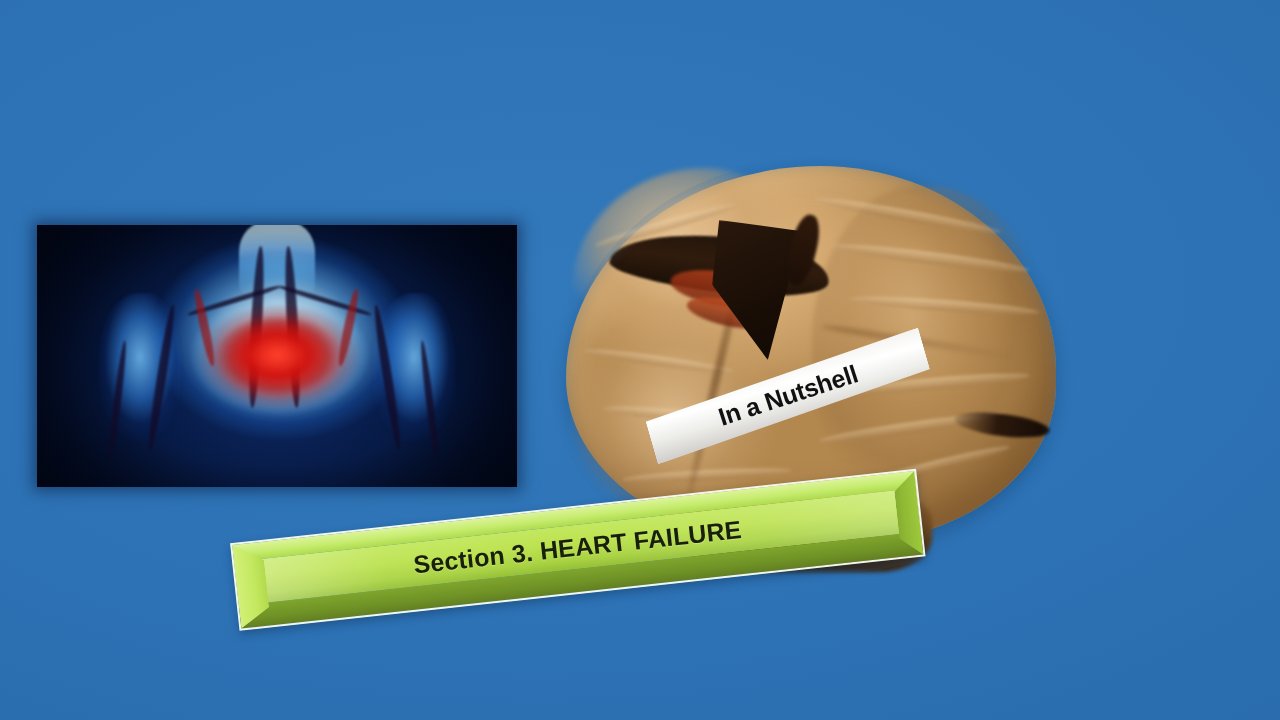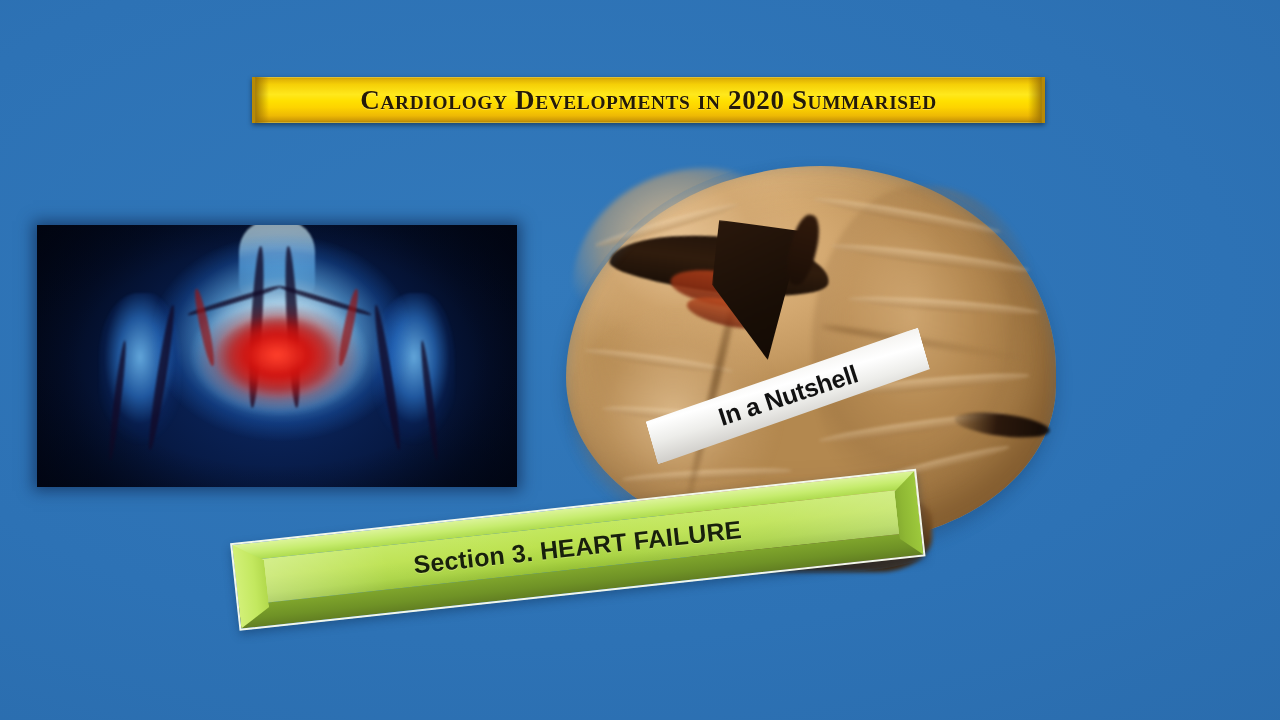--- a/index.html
+++ b/index.html
@@ -425,23 +425,20 @@
     letter-spacing: 0.2px;
     white-space: nowrap;
     text-shadow: 0 1px 0 rgba(255,255,190,0.30);
   }
 </style>
 </head>
 <body>
 
 <div id="slide">
 
-  <div id="title-banner">
-    <span id="title-text">Cardiology Developments in 2020 Summarised</span>
-  </div>
 
   <div id="medical-image">
     <div class="med-layer med-bg"></div>
     <div class="med-layer med-shoulder-l"></div>
     <div class="med-layer med-shoulder-r"></div>
     <div class="med-layer med-neck"></div>
     <div class="med-layer med-torso"></div>
     <div class="med-layer med-chest"></div>
     <div class="vessel v-arch-l"></div>
     <div class="vessel v-arch-r"></div>

